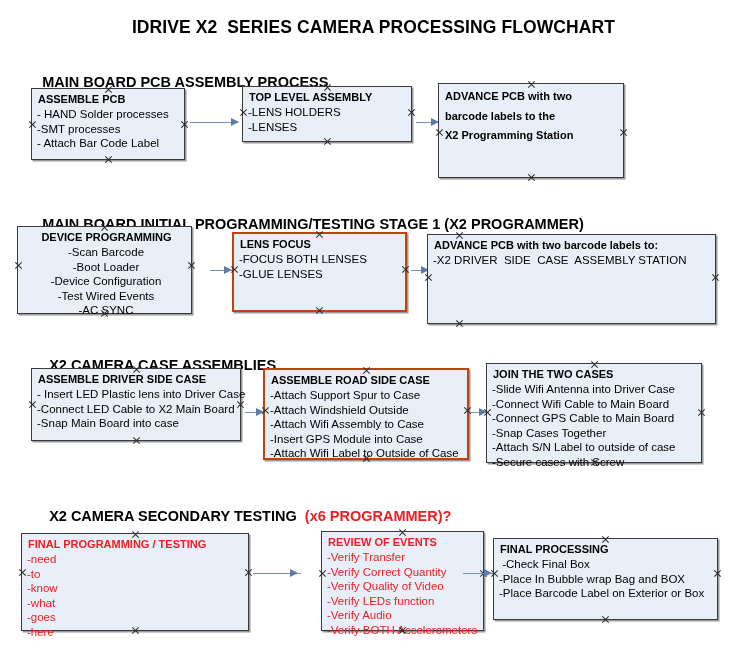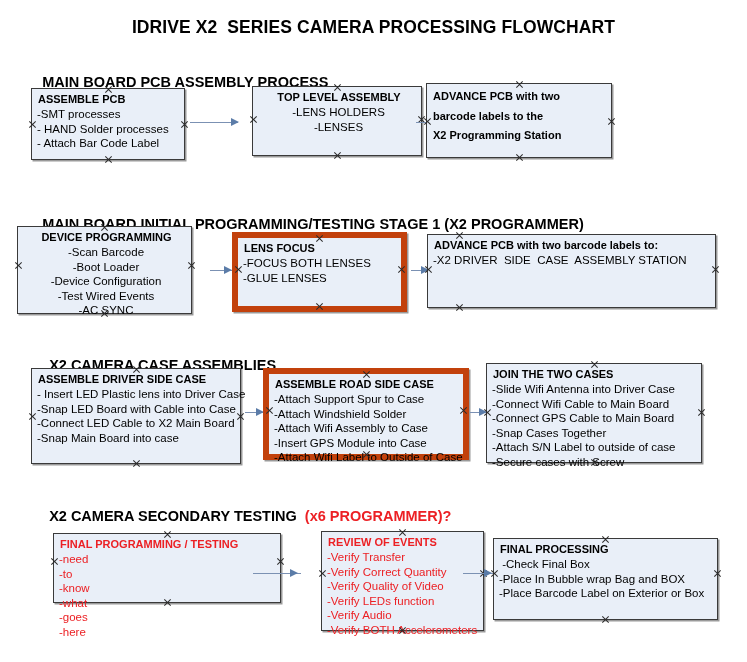--- a/index.html
+++ b/index.html
@@ -45,21 +45,21 @@
   
   .node {
     position: absolute;
     box-sizing: border-box;
     background: #e9eff8;
     border: 1px solid #3a3a3a;
     box-shadow: 1.5px 1.5px 0 0 #9a9a9a;
     overflow: visible;
   }
   .node.thick {
-    border: 6px solid #c2410c;
+    border: 2px solid #c2410c;
   }
   .node .ttl {
     font-size: 11px;
     font-weight: bold;
     color: #000000;
     line-height: 15px;
     white-space: pre;
     padding-left: 3px;
   }
   .node .ttl.wrapline {
@@ -119,49 +119,49 @@
 
   <div class="doc-title">IDRIVE X2  SERIES CAMERA PROCESSING FLOWCHART</div>
 
   <div class="section-title" style="left:26px; top:58px;">
     <span>MAIN BOARD PCB ASSEMBLY PROCESS</span>
   </div>
 
   <div class="node" style="left:31px; top:88px; width:154px; height:72px;">
     <div class="inner">
       <div class="ttl">ASSEMBLE PCB</div>
+      <div class="line">- HAND Solder processes</div>
       <div class="line">-SMT processes</div>
-      <div class="line">- HAND Solder processes</div>
       <div class="line">- Attach Bar Code Label</div>
     </div>
     <span class="xh" style="left:50%; top:0;"></span>
     <span class="xh" style="left:50%; top:100%;"></span>
     <span class="xh" style="left:0; top:50%;"></span>
     <span class="xh" style="left:100%; top:50%;"></span>
   </div>
 
   <div class="conn" style="left:190px; top:122px; width:48px;"></div>
   <div class="arrow" style="left:231px; top:117.5px;"></div>
 
-  <div class="node" style="left:252px; top:86px; width:170px; height:70px;text-align:center;">
+  <div class="node" style="left:242px; top:86px; width:170px; height:56px;">
     <div class="inner">
       <div class="ttl">TOP LEVEL ASSEMBLY</div>
       <div class="line">-LENS HOLDERS</div>
       <div class="line">-LENSES</div>
     </div>
     <span class="xh" style="left:50%; top:0;"></span>
     <span class="xh" style="left:50%; top:100%;"></span>
     <span class="xh" style="left:0; top:48%;"></span>
     <span class="xh" style="left:100%; top:48%;"></span>
   </div>
 
   <div class="conn" style="left:416px; top:122px; width:22px;"></div>
   <div class="arrow" style="left:431px; top:117.5px;"></div>
 
-  <div class="node" style="left:426px; top:83px; width:186px; height:75px;">
+  <div class="node" style="left:438px; top:83px; width:186px; height:95px;">
     <div class="inner">
       <div class="ttl wrapline" style="white-space:pre-line;">ADVANCE PCB with two
 barcode labels to the
  X2 Programming Station</div>
     </div>
     <span class="xh" style="left:50%; top:0;"></span>
     <span class="xh" style="left:50%; top:100%;"></span>
     <span class="xh" style="left:0; top:52%;"></span>
     <span class="xh" style="left:100%; top:52%;"></span>
   </div>
@@ -196,57 +196,56 @@
     </div>
     <span class="xh" style="left:50%; top:0;"></span>
     <span class="xh" style="left:50%; top:100%;"></span>
     <span class="xh" style="left:0; top:47%;"></span>
     <span class="xh" style="left:100%; top:47%;"></span>
   </div>
 
   <div class="conn" style="left:411px; top:270px; width:18px;"></div>
   <div class="arrow" style="left:421px; top:265.5px;"></div>
 
-  <div class="node" style="left:427px; top:234px; width:289px; height:74px;">
+  <div class="node" style="left:427px; top:234px; width:289px; height:90px;">
     <div class="inner">
       <div class="ttl">ADVANCE PCB with two barcode labels to:</div>
       <div class="line">-X2 DRIVER  SIDE  CASE  ASSEMBLY STATION</div>
     </div>
     <span class="xh" style="left:11%; top:0;"></span>
     <span class="xh" style="left:11%; top:100%;"></span>
     <span class="xh" style="left:0; top:48%;"></span>
     <span class="xh" style="left:100%; top:48%;"></span>
   </div>
 
   <div class="section-title" style="left:33px; top:341px;">
     <span>X2 CAMERA CASE ASSEMBLIES</span>
   </div>
 
-  <div class="node" style="left:31px; top:368px; width:210px; height:96px;">
+  <div class="node" style="left:31px; top:368px; width:210px; height:73px;">
     <div class="inner">
       <div class="ttl">ASSEMBLE DRIVER SIDE CASE</div>
       <div class="line">- Insert LED Plastic lens into Driver Case</div>
-      <div class="line">-Snap LED Board with Cable into Case</div>
       <div class="line">-Connect LED Cable to X2 Main Board</div>
       <div class="line">-Snap Main Board into case</div>
     </div>
     <span class="xh" style="left:50%; top:0;"></span>
     <span class="xh" style="left:50%; top:100%;"></span>
     <span class="xh" style="left:0; top:50%;"></span>
     <span class="xh" style="left:100%; top:50%;"></span>
   </div>
 
   <div class="conn" style="left:245px; top:412px; width:20px;"></div>
   <div class="arrow" style="left:256px; top:407.5px;"></div>
 
   <div class="node thick" style="left:263px; top:368px; width:206px; height:92px;">
     <div class="inner">
       <div class="ttl">ASSEMBLE ROAD SIDE CASE</div>
       <div class="line">-Attach Support Spur to Case</div>
-      <div class="line">-Attach Windshield Solder</div>
+      <div class="line">-Attach Windshield Outside</div>
       <div class="line">-Attach Wifi Assembly to Case</div>
       <div class="line">-Insert GPS Module into Case</div>
       <div class="line">-Attach Wifi Label to Outside of Case</div>
     </div>
     <span class="xh" style="left:50%; top:0;"></span>
     <span class="xh" style="left:50%; top:100%;"></span>
     <span class="xh" style="left:0; top:46%;"></span>
     <span class="xh" style="left:100%; top:46%;"></span>
   </div>
 
@@ -266,21 +265,21 @@
     <span class="xh" style="left:50%; top:0;"></span>
     <span class="xh" style="left:50%; top:100%;"></span>
     <span class="xh" style="left:0; top:49%;"></span>
     <span class="xh" style="left:100%; top:49%;"></span>
   </div>
 
   <div class="section-title" style="left:33px; top:492px;">
     <span>X2 CAMERA SECONDARY TESTING  </span><span class="red">(x6 PROGRAMMER)?</span>
   </div>
 
-  <div class="node red" style="left:21px; top:533px; width:228px; height:70px;margin-left:32px;">
+  <div class="node red" style="left:21px; top:533px; width:228px; height:98px;">
     <div class="inner">
       <div class="ttl">FINAL PROGRAMMING / TESTING</div>
       <div class="line">-need</div>
       <div class="line">-to</div>
       <div class="line">-know</div>
       <div class="line">-what</div>
       <div class="line">-goes</div>
       <div class="line">-here</div>
     </div>
     <span class="xh" style="left:50%; top:0;"></span>

